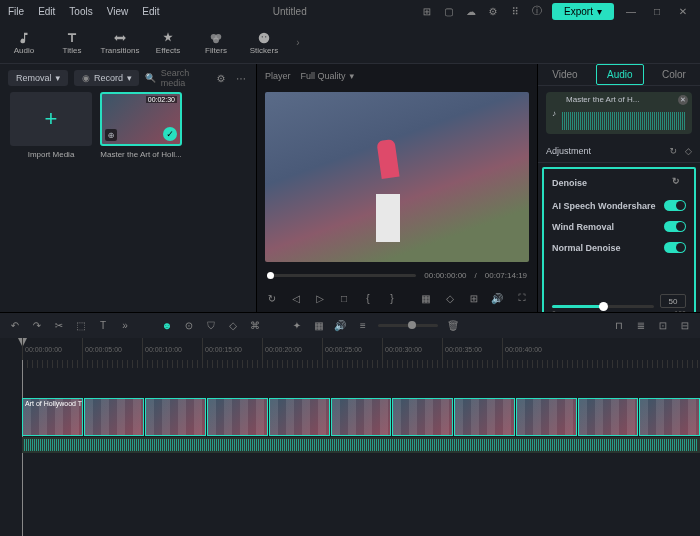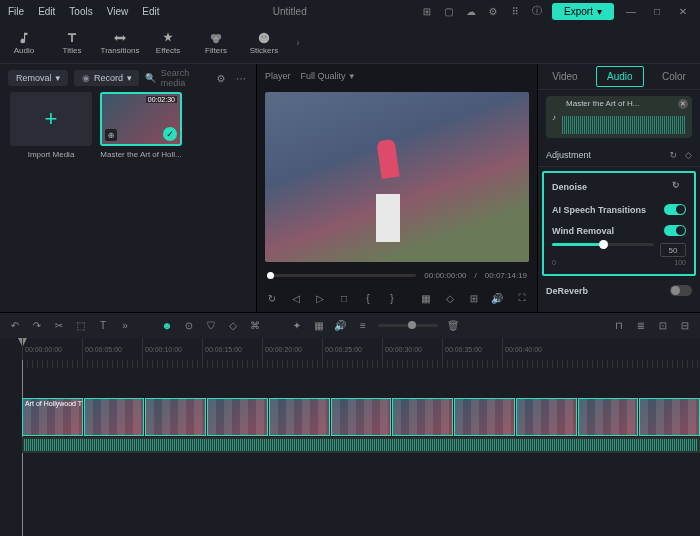--- a/index.html
+++ b/index.html
@@ -53,21 +53,21 @@
 .rp-section-hdr { padding:6px 8px; display:flex; align-items:center; justify-content:space-between; font-size:9px; border-bottom:1px solid #2a2d35; }
 .rp-hdr-icons { display:flex; gap:8px; color:#888; }
 .denoise-box { border:2px solid #27e0c0; margin:4px; border-radius:2px; padding:2px 0; }
 .rp-row { padding:5px 8px; display:flex; align-items:center; justify-content:space-between; font-size:9px;font-weight:bold; }
 .rp-row .hdr-reset { width:14px; height:14px; color:#888; cursor:pointer; }
 .toggle { width:22px; height:11px; background:#27e0c0; border-radius:6px; position:relative; cursor:pointer; }
 .toggle::after { content:''; position:absolute; right:1px; top:1px; width:9px; height:9px; background:#1a1d23; border-radius:50%; }
 .toggle.off { background:#444; }
 .toggle.off::after { right:auto; left:1px; background:#888; }
 .slider-row { padding:2px 8px 6px; }
-.slider { display:flex; align-items:flex-start; gap:6px; }
+.slider { display:flex; align-items:flex-end; gap:6px;margin-top:34px; }
 .slider-track { flex:1; height:3px; background:#333; border-radius:2px; position:relative; }
 .slider-fill { position:absolute; left:0; top:0; height:100%; background:#27e0c0; border-radius:2px; }
 .slider-thumb { position:absolute; top:-3px; width:9px; height:9px; background:#fff; border-radius:50%; margin-left:-4px; }
 .slider-num { width:26px; height:14px; border:1px solid #444; border-radius:2px; font-size:8px; display:flex; align-items:center; justify-content:center; color:#aaa; }
 .slider-scale { display:flex; justify-content:space-between; font-size:7px; color:#666; margin-top:2px; }
 .timeline-tools { height:26px; background:#1e2128; display:flex; align-items:center; gap:8px; padding:0 8px; border-top:1px solid #000; }
 .tt-btn { width:14px; height:14px; display:flex; align-items:center; justify-content:center; cursor:pointer; color:#888; }
 .tt-btn.hl { color:#27e0c0; }
 .tt-sp { flex:1; }
 .zoom { width:60px; height:3px; background:#333; border-radius:2px; position:relative; }
@@ -248,25 +248,29 @@
           <span>◇</span>
         </div>
     </div>
 
     <div class="denoise-box">
       <div class="rp-row">
           <span>Denoise</span>
           <span class="hdr-reset">↻</span>
         </div>
       <div class="rp-row">
-          <span>AI Speech Transitions</span>
+          <span>AI Speech Wondershare</span>
           <div class="toggle"></div>
         </div>
       <div class="rp-row">
           <span>Wind Removal</span>
+          <div class="toggle"></div>
+        </div>
+      <div class="rp-row">
+          <span>Normal Denoise</span>
           <div class="toggle"></div>
         </div>
       <div class="slider-row">
         <div class="slider">
             <div class="slider-track">
               <div class="slider-fill" style="width:50%"></div>
               <div class="slider-thumb" style="left:50%"></div>
             </div>
             <div class="slider-num">50</div>
           </div>

